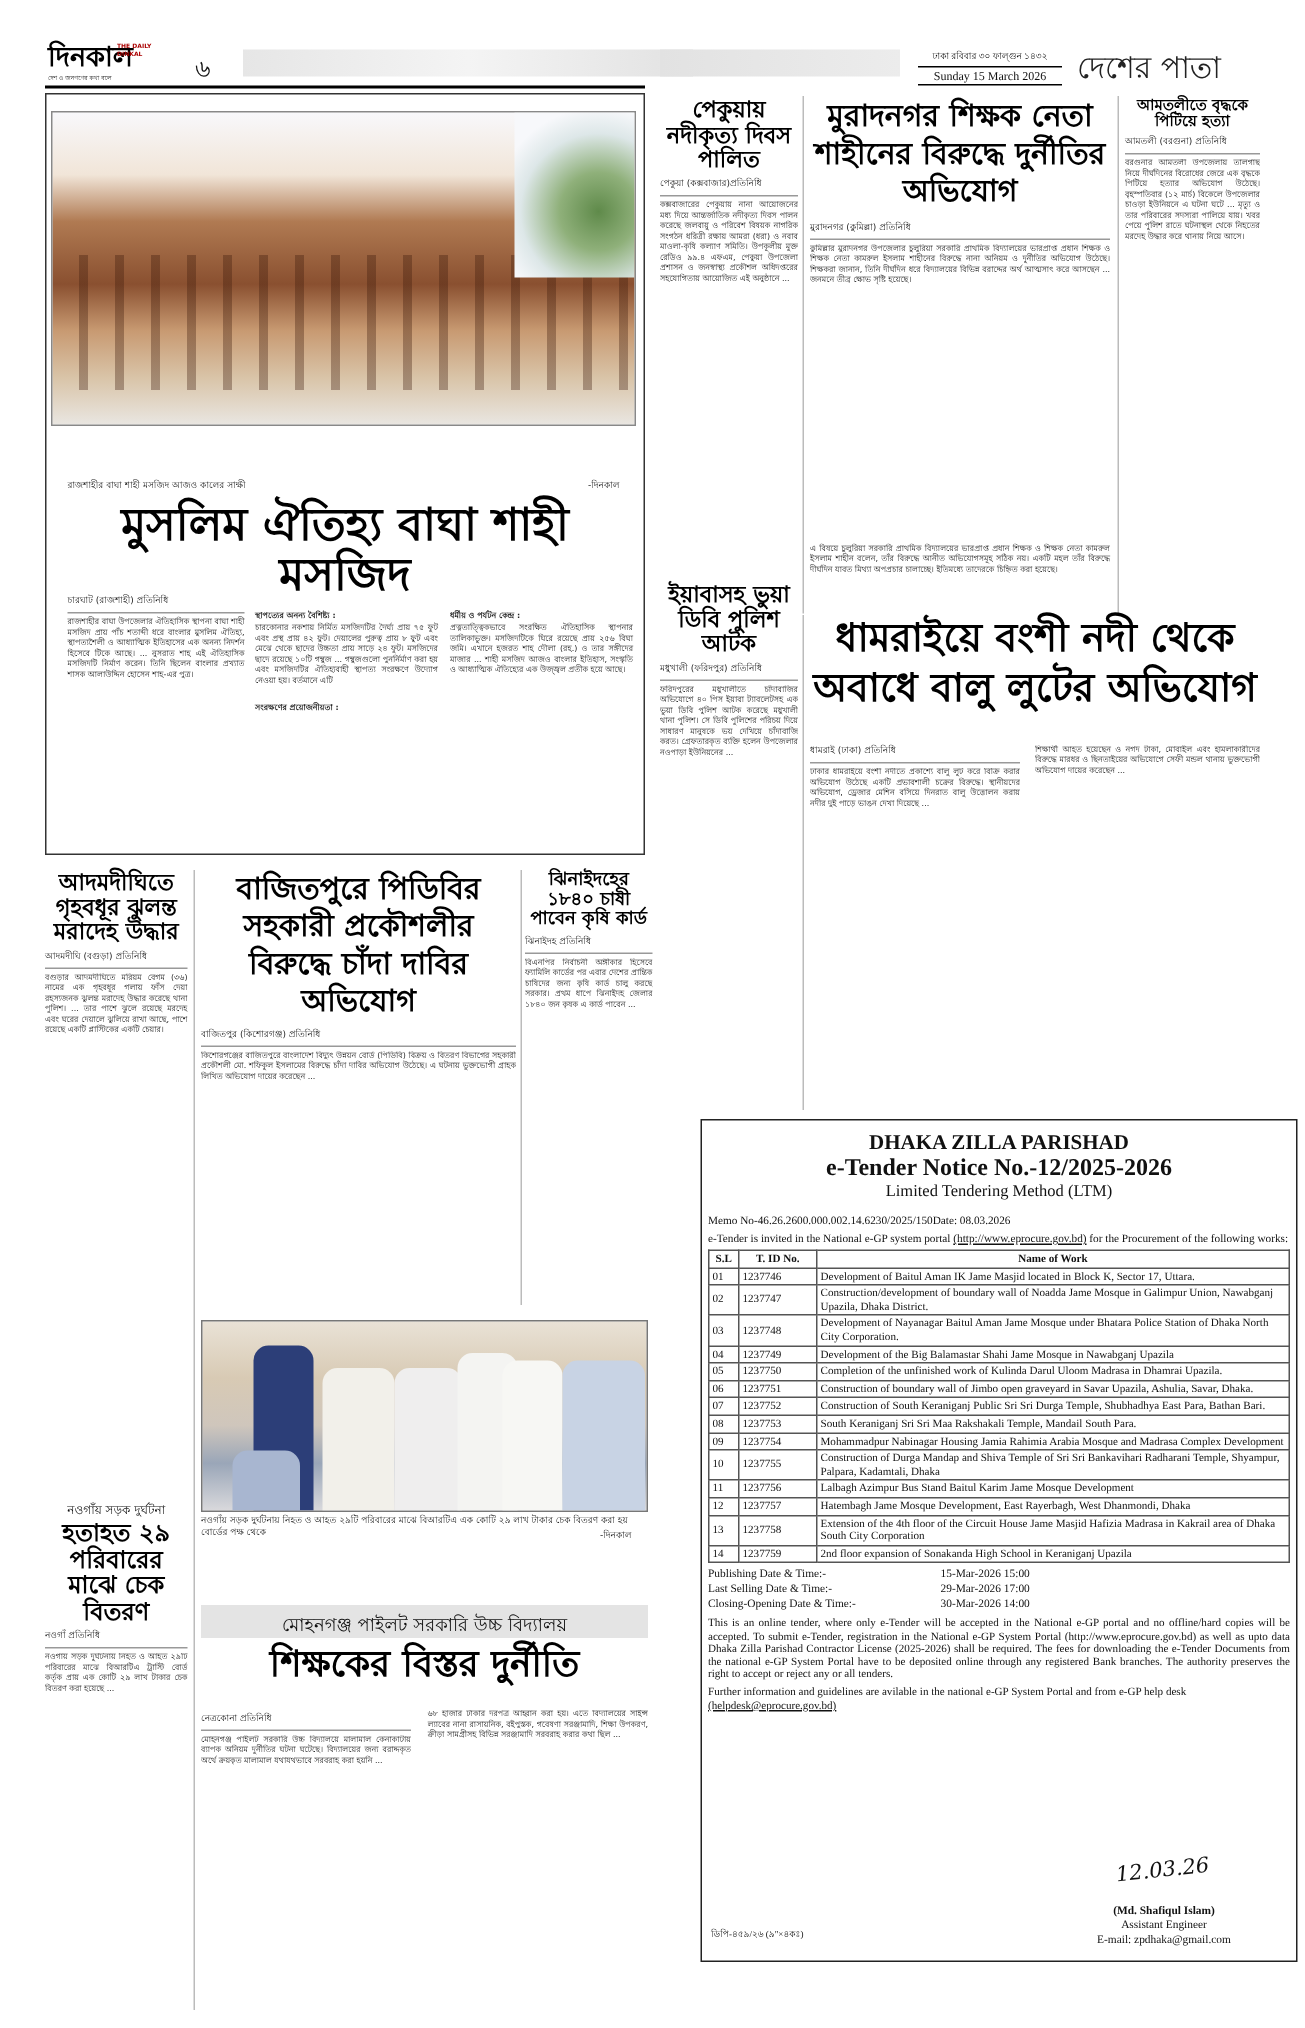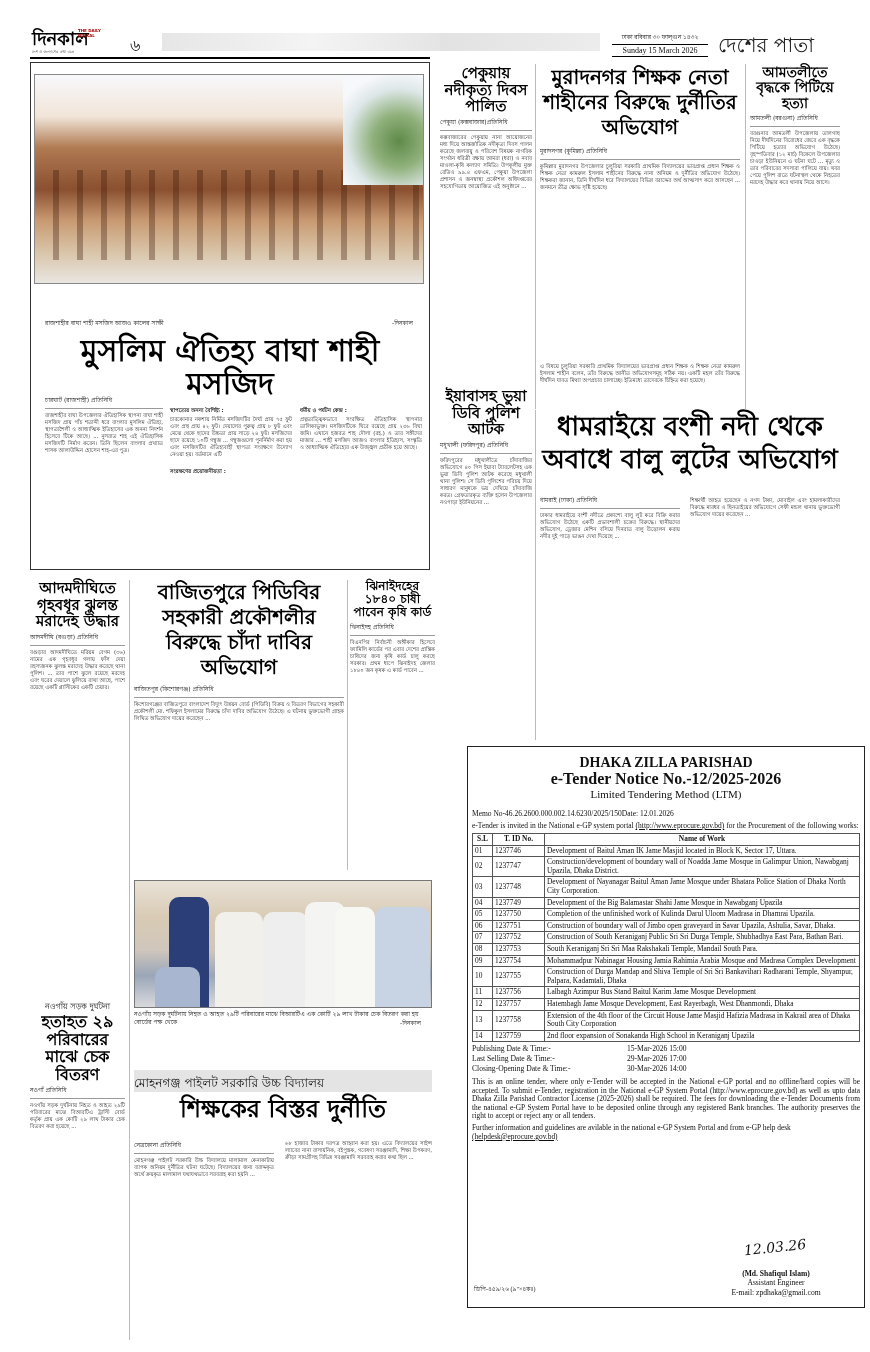--- a/index.html
+++ b/index.html
@@ -97,21 +97,21 @@
 
 <div class="abs" style="left:540px;top:65px;width:200px">
   <div class="headline" style="font-size:20px;text-align:center;line-height:1.25">মুরাদনগর শিক্ষক নেতা শাহীনের বিরুদ্ধে দুর্নীতির অভিযোগ</div>
   <div class="byline" style="margin-top:6px">মুরাদনগর (কুমিল্লা) প্রতিনিধি</div>
   <div class="body-text" style="height:200px;overflow:hidden">কুমিল্লার মুরাদনগর উপজেলার চুলুরিয়া সরকারি প্রাথমিক বিদ্যালয়ের ভারপ্রাপ্ত প্রধান শিক্ষক ও শিক্ষক নেতা কামরুল ইসলাম শাহীনের বিরুদ্ধে নানা অনিয়ম ও দুর্নীতির অভিযোগ উঠেছে। শিক্ষকরা জানান, তিনি দীর্ঘদিন ধরে বিদ্যালয়ের বিভিন্ন বরাদ্দের অর্থ আত্মসাৎ করে আসছেন ... জনমনে তীব্র ক্ষোভ সৃষ্টি হয়েছে।</div>
   <div class="body-text">এ বিষয়ে চুলুরিয়া সরকারি প্রাথমিক বিদ্যালয়ের ভারপ্রাপ্ত প্রধান শিক্ষক ও শিক্ষক নেতা কামরুল ইসলাম শাহীন বলেন, তাঁর বিরুদ্ধে আনীত অভিযোগসমূহ সঠিক নয়। একটি মহল তাঁর বিরুদ্ধে দীর্ঘদিন যাবত মিথ্যা অপপ্রচার চালাচ্ছে। ইতিমধ্যে তাদেরকে চিহ্নিত করা হয়েছে।</div>
 </div>
 <div class="abs vrule" style="left:745px;top:64px;height:345px"></div>
 
 <div class="abs" style="left:750px;top:65px;width:90px">
-  <div class="headline" style="font-size:14px;text-align:center">আমতলীতে বৃদ্ধকে পিটিয়ে হত্যা</div>
+  <div class="headline" style="font-size:10px;text-align:center">আমতলীতে বৃদ্ধকে পিটিয়ে হত্যা</div>
   <div class="byline" style="margin-top:2px">আমতলী (বরগুনা) প্রতিনিধি</div>
   <div class="body-text" style="height:270px;overflow:hidden">বরগুনার আমতলী উপজেলায় তালগাছ নিয়ে দীর্ঘদিনের বিরোধের জেরে এক বৃদ্ধকে পিটিয়ে হত্যার অভিযোগ উঠেছে। বৃহস্পতিবার (১২ মার্চ) বিকেলে উপজেলার চাওড়া ইউনিয়নে এ ঘটনা ঘটে ... মৃত্যু ও তার পরিবারের সদস্যরা পালিয়ে যায়। খবর পেয়ে পুলিশ রাতে ঘটনাস্থল থেকে নিহতের মরদেহ উদ্ধার করে থানায় নিয়ে আসে।</div>
 </div>
 
 <div class="abs" style="left:440px;top:388px;width:92px">
   <div class="headline" style="font-size:15px;text-align:center">ইয়াবাসহ ভুয়া ডিবি পুলিশ আটক</div>
   <div class="byline" style="margin-top:2px">মধুখালী (ফরিদপুর) প্রতিনিধি</div>
   <div class="body-text" style="height:215px;overflow:hidden">ফরিদপুরের মধুখালীতে চাঁদাবাজির অভিযোগে ৪০ পিস ইয়াবা ট্যাবলেটসহ এক ভুয়া ডিবি পুলিশ আটক করেছে মধুখালী থানা পুলিশ। সে ডিবি পুলিশের পরিচয় দিয়ে সাধারণ মানুষকে ভয় দেখিয়ে চাঁদাবাজি করত। গ্রেফতারকৃত ব্যক্তি হলেন উপজেলার নওপাড়া ইউনিয়নের ...</div>
 </div>
 <div class="abs vrule" style="left:535px;top:410px;height:330px"></div>
@@ -159,37 +159,37 @@
   <div class="p" style="left:128px;width:45px;height:95px;background:#efeeee"></div>
   <div class="p" style="left:170px;width:40px;height:105px;background:#f4f4f2"></div>
   <div class="p" style="left:200px;width:40px;height:100px;background:#f7f7f4"></div>
   <div class="p" style="left:240px;width:55px;height:100px;background:#c8d3e4"></div>
   <div class="p" style="left:20px;width:45px;height:40px;background:#a8b6d0"></div>
 </div>
 <div class="abs cap" style="left:134px;top:1010px;width:298px;line-height:8px">নওগাঁয় সড়ক দুর্ঘটনায় নিহত ও আহত ২৯টি পরিবারের মাঝে বিআরটিএ এক কোটি ২৯ লাখ টাকার চেক বিতরণ করা হয় বোর্ডের পক্ষ থেকে</div>
 <div class="abs cap" style="left:400px;top:1018px">-দিনকাল</div>
 
 <div class="abs banner"></div>
-<div class="abs" style="left:134px;top:1074px;width:298px;font-size:12px">মোহনগঞ্জ পাইলট সরকারি উচ্চ বিদ্যালয়</div>
+<div class="abs" style="left:134px;top:1074px;width:298px;text-align:center;font-size:12px">মোহনগঞ্জ পাইলট সরকারি উচ্চ বিদ্যালয়</div>
 <div class="abs headline" style="left:134px;top:1096px;width:298px;text-align:center;font-size:24px">শিক্ষকের বিস্তর দুর্নীতি</div>
 <div class="abs" style="left:134px;top:1140px;width:140px">
   <div class="byline">নেত্রকোনা প্রতিনিধি</div>
   <div class="body-text" style="height:150px;overflow:hidden">মোহনগঞ্জ পাইলট সরকারি উচ্চ বিদ্যালয়ে মালামাল কেনাকাটায় ব্যাপক অনিয়ম দুর্নীতির ঘটনা ঘটেছে। বিদ্যালয়ের জন্য বরাদ্দকৃত অর্থে ক্রয়কৃত মালামাল যথাযথভাবে সরবরাহ করা হয়নি ...</div>
 </div>
 <div class="abs" style="left:285px;top:1140px;width:147px">
   <div class="body-text" style="height:160px;overflow:hidden">৬৮ হাজার টাকার দরপত্র আহ্বান করা হয়। এতে বিদ্যালয়ের সাইন্স ল্যাবের নানা রাসায়নিক, বইপুস্তক, গবেষণা সরঞ্জামাদি, শিক্ষা উপকরণ, ক্রীড়া সামগ্রীসহ বিভিন্ন সরঞ্জামাদি সরবরাহ করার কথা ছিল ...</div>
 </div>
 
 <div class="abs tender">
   <div class="t1">DHAKA ZILLA PARISHAD</div>
   <div class="t2">e-Tender Notice No.-12/2025-2026</div>
   <div class="t3">Limited Tendering Method (LTM)</div>
   <div class="memo">
     <span>Memo No-46.26.2600.000.002.14.6230/2025/150</span>
-    <span>Date: 12.01.2026</span>
+    <span>Date: 08.03.2026</span>
   </div>
   <div class="intro"><span>e-Tender is invited in the National e-GP system portal </span><span class="u">(http://www.eprocure.gov.bd)</span><span> for the Procurement of the following works:</span></div>
   <table>
     <thead>
       <tr>
         <th style="width:20px">S.L</th>
         <th style="width:52px">T. ID No.</th>
         <th>Name of Work</th>
       </tr>
     </thead>

